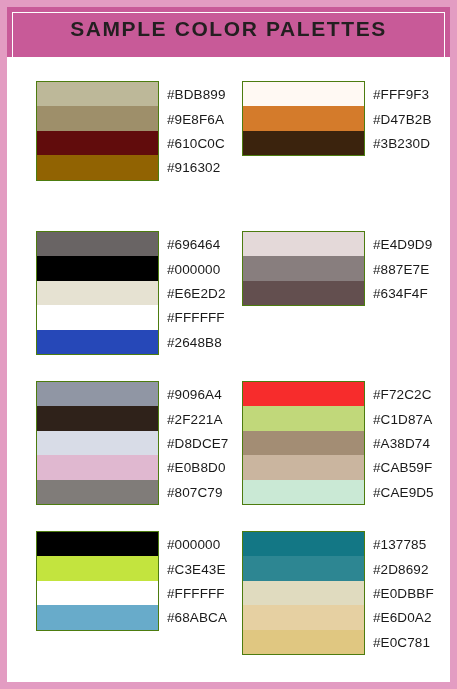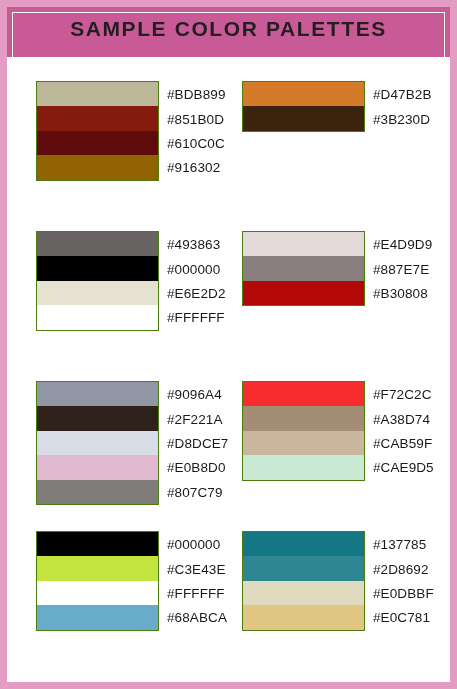--- a/index.html
+++ b/index.html
@@ -117,78 +117,86 @@
 
   <div class="content">
     <div class="grid">
         <div class="palette">
           <div class="palette-block">
             <div class="swatch-row">
               <div class="swatch" style="background: rgb(189, 184, 153);"></div>
               <div class="hexlabel">#BDB899</div>
             </div>
             <div class="swatch-row">
-              <div class="swatch" style="background: rgb(133, 27, 13);"></div>
-              <div class="hexlabel">#851B0D</div>
+              <div class="swatch" style="background: rgb(158, 143, 106);"></div>
+              <div class="hexlabel">#9E8F6A</div>
             </div>
             <div class="swatch-row">
               <div class="swatch" style="background: rgb(97, 12, 12);"></div>
               <div class="hexlabel">#610C0C</div>
             </div>
             <div class="swatch-row">
               <div class="swatch" style="background: rgb(145, 99, 2);"></div>
               <div class="hexlabel">#916302</div>
             </div>
           </div>
         </div>
         <div class="palette">
           <div class="palette-block">
             <div class="swatch-row">
+              <div class="swatch" style="background: rgb(255, 249, 243);"></div>
+              <div class="hexlabel">#FFF9F3</div>
+            </div>
+            <div class="swatch-row">
               <div class="swatch" style="background: rgb(212, 123, 43);"></div>
               <div class="hexlabel">#D47B2B</div>
             </div>
             <div class="swatch-row">
               <div class="swatch" style="background: rgb(59, 35, 13);"></div>
               <div class="hexlabel">#3B230D</div>
             </div>
           </div>
         </div>
         <div class="palette">
           <div class="palette-block">
             <div class="swatch-row">
               <div class="swatch" style="background: rgb(105, 100, 100);"></div>
-              <div class="hexlabel">#493863</div>
+              <div class="hexlabel">#696464</div>
             </div>
             <div class="swatch-row">
               <div class="swatch" style="background: rgb(0, 0, 0);"></div>
               <div class="hexlabel">#000000</div>
             </div>
             <div class="swatch-row">
               <div class="swatch" style="background: rgb(230, 226, 210);"></div>
               <div class="hexlabel">#E6E2D2</div>
             </div>
             <div class="swatch-row">
               <div class="swatch" style="background: rgb(255, 255, 255);"></div>
               <div class="hexlabel">#FFFFFF</div>
             </div>
+            <div class="swatch-row">
+              <div class="swatch" style="background: rgb(38, 72, 184);"></div>
+              <div class="hexlabel">#2648B8</div>
+            </div>
           </div>
         </div>
         <div class="palette">
           <div class="palette-block">
             <div class="swatch-row">
               <div class="swatch" style="background: rgb(228, 217, 217);"></div>
               <div class="hexlabel">#E4D9D9</div>
             </div>
             <div class="swatch-row">
               <div class="swatch" style="background: rgb(136, 126, 126);"></div>
               <div class="hexlabel">#887E7E</div>
             </div>
             <div class="swatch-row">
-              <div class="swatch" style="background: rgb(179, 8, 8);"></div>
-              <div class="hexlabel">#B30808</div>
+              <div class="swatch" style="background: rgb(99, 79, 79);"></div>
+              <div class="hexlabel">#634F4F</div>
             </div>
           </div>
         </div>
         <div class="palette">
           <div class="palette-block">
             <div class="swatch-row">
               <div class="swatch" style="background: rgb(144, 150, 164);"></div>
               <div class="hexlabel">#9096A4</div>
             </div>
             <div class="swatch-row">
@@ -209,20 +217,24 @@
             </div>
           </div>
         </div>
         <div class="palette">
           <div class="palette-block">
             <div class="swatch-row">
               <div class="swatch" style="background: rgb(247, 44, 44);"></div>
               <div class="hexlabel">#F72C2C</div>
             </div>
             <div class="swatch-row">
+              <div class="swatch" style="background: rgb(193, 216, 122);"></div>
+              <div class="hexlabel">#C1D87A</div>
+            </div>
+            <div class="swatch-row">
               <div class="swatch" style="background: rgb(163, 141, 116);"></div>
               <div class="hexlabel">#A38D74</div>
             </div>
             <div class="swatch-row">
               <div class="swatch" style="background: rgb(202, 181, 159);"></div>
               <div class="hexlabel">#CAB59F</div>
             </div>
             <div class="swatch-row">
               <div class="swatch" style="background: rgb(202, 233, 213);"></div>
               <div class="hexlabel">#CAE9D5</div>
@@ -255,20 +267,24 @@
               <div class="swatch" style="background: rgb(19, 119, 133);"></div>
               <div class="hexlabel">#137785</div>
             </div>
             <div class="swatch-row">
               <div class="swatch" style="background: rgb(45, 134, 146);"></div>
               <div class="hexlabel">#2D8692</div>
             </div>
             <div class="swatch-row">
               <div class="swatch" style="background: rgb(224, 219, 191);"></div>
               <div class="hexlabel">#E0DBBF</div>
+            </div>
+            <div class="swatch-row">
+              <div class="swatch" style="background: rgb(230, 208, 162);"></div>
+              <div class="hexlabel">#E6D0A2</div>
             </div>
             <div class="swatch-row">
               <div class="swatch" style="background: rgb(224, 199, 129);"></div>
               <div class="hexlabel">#E0C781</div>
             </div>
           </div>
         </div>
       </div>
   </div>
 

